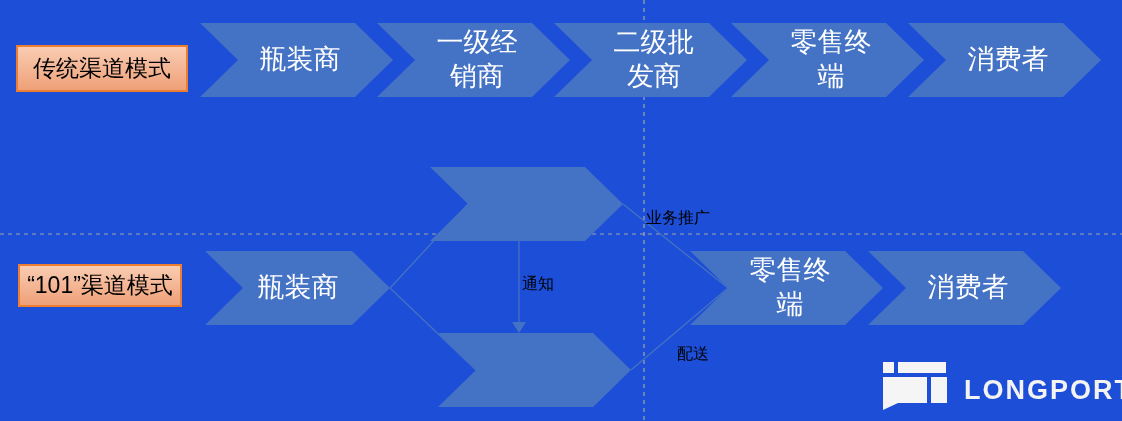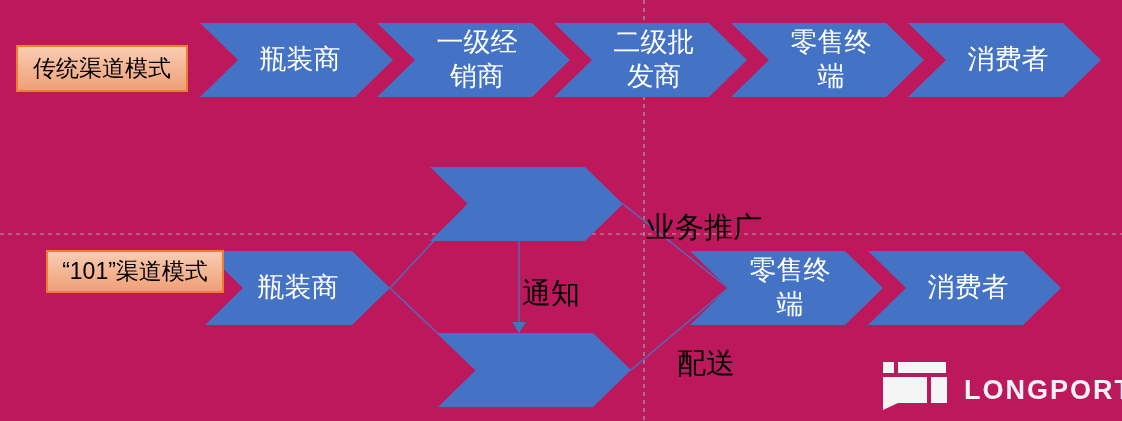--- a/index.html
+++ b/index.html
@@ -1,19 +1,19 @@
 <!DOCTYPE html>
 <html><head>
 <meta charset="utf-8">
 <style>
   html,body{margin:0;padding:0;background:#fff;}
   .canvas{
     position:relative;
     width:1122px;height:421px;
-    background:#be185d;
+    background:#1d4ed8;
     font-family:"Liberation Sans","DejaVu Sans",sans-serif;
     overflow:hidden;
   }
   .canvas svg{position:absolute;left:0;top:0;}
   .label-box{
     position:absolute;
     display:flex;align-items:center;justify-content:center;
     background:linear-gradient(180deg,#f9ccb2 0%,#efa078 100%);
     border:2px solid #ed7d31;
     color:#000;
@@ -27,21 +27,21 @@
     text-align:center;
     color:#ffffff;
     font-size:27px;
     line-height:1.25;
     white-space:pre-line;
     pointer-events:none;
   }
   .anno{
     position:absolute;
     color:#000;
-    font-size:29px;
+    font-size:16px;
     white-space:nowrap;
     font-family:Liberation Mono, monospace;
   }
   .wm-text{
     position:absolute;
     left:964px;top:375px;
     color:#f3f3f3;
     font-size:27px;
     font-weight:600;
     letter-spacing:2px;
@@ -84,21 +84,21 @@
     <g fill="#4472c4">
       <polygon points="205,251 352,251 390,288 352,325 205,325 243,288"></polygon>
       <polygon points="430,167 585,167 623,204 585,241 430,241 468,204"></polygon>
       <polygon points="438,333 593,333 631,370 593,407 438,407 476,370"></polygon>
       <polygon points="690,251 845,251 883,288 845,325 690,325 728,288"></polygon>
       <polygon points="868,251 1023,251 1061,288 1023,325 868,325 906,288"></polygon>
     </g>
   </svg>
 
   <div class="label-box" style="left:16px;top:45px;width:172px;height:47px;">传统渠道模式</div>
-  <div class="label-box" style="left:18px;top:250px;width:178px;height:43px;margin-left:28px;">“101”渠道模式</div>
+  <div class="label-box" style="left:18px;top:264px;width:164px;height:43px;">“101”渠道模式</div>
 
   <div class="chev-text" style="left:220px;top:23px;width:160px;height:74px;">瓶装商</div>
   <div class="chev-text" style="left:574px;top:23px;width:160px;height:74px;">二级批
 发商</div>
   <div class="chev-text" style="left:397px;top:23px;width:160px;height:74px;">一级经
 销商</div>
   <div class="chev-text" style="left:751px;top:23px;width:160px;height:74px;">零售终
 端</div>
   <div class="chev-text" style="left:928px;top:23px;width:160px;height:74px;">消费者</div>
 

